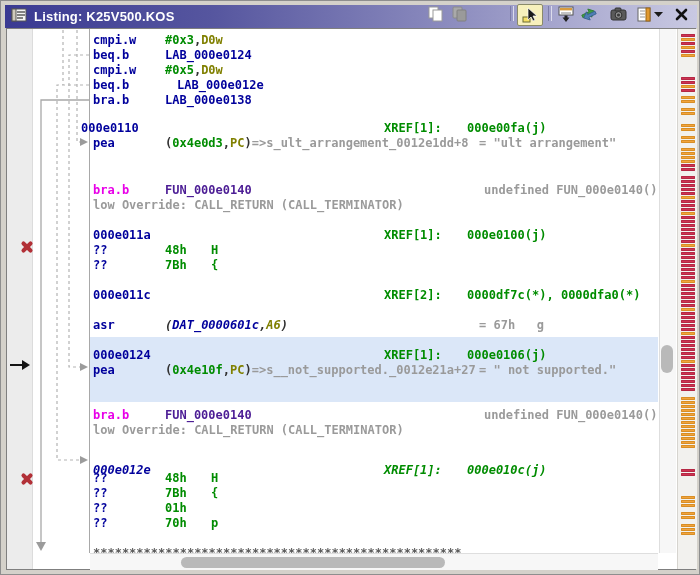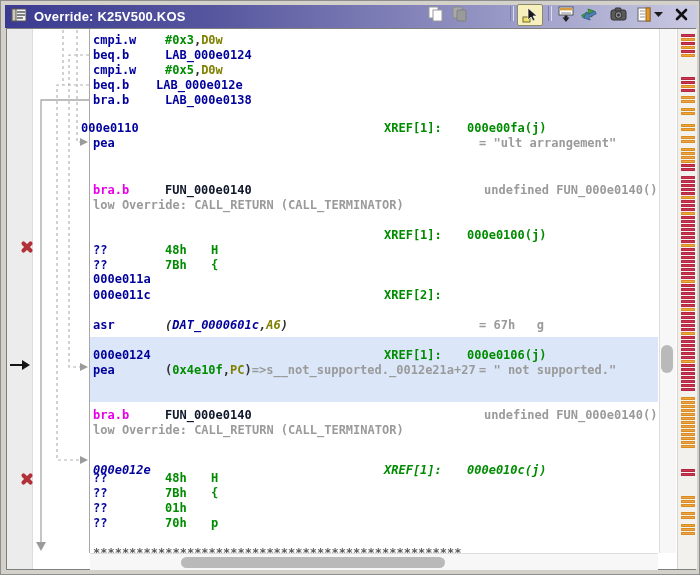--- a/index.html
+++ b/index.html
@@ -18,21 +18,21 @@
   .panel{position:absolute;left:5px;top:27px;width:690px;height:542px;background:#ffffff;border:1px solid #7f7f7f;box-sizing:border-box;}
   .marginstrip{position:absolute;left:6px;top:28px;width:26px;height:540px;background:#ececec;border-right:1px solid #dcdcdc;box-sizing:border-box;}
   .flowarea{position:absolute;left:32px;top:28px;width:56px;height:540px;background:#ffffff;}
   .vsep{position:absolute;left:88px;top:28px;width:1px;height:524px;background:#a8a8a8;}
   .hl{position:absolute;left:89px;top:336px;width:568px;height:65px;background:#dbe7f8;}
   
   #code{position:absolute;left:0;top:0;width:700px;height:575px;pointer-events:none;}
   .line{position:absolute;left:0;width:700px;height:15px;}
   .seg{position:absolute;top:0;white-space:pre;font-family:"DejaVu Sans Mono","Liberation Mono",monospace;
        font-size:12px;font-weight:bold;line-height:15px;}
-  .n{color:#00009c}.f{color:#0f172a}.p{color:#e800e8}.g{color:#008c00}
+  .n{color:#00009c}.f{color:#4c1d95}.p{color:#e800e8}.g{color:#008c00}
   .o{color:#808000}.gy{color:#9a9a9a;font-weight:bold}.dk{color:#303030}.pl{color:#5a5a5a}
   
   .vsb{position:absolute;left:658px;top:28px;width:17px;height:524px;background:#f7f7f7;border-left:1px solid #dedede;box-sizing:border-box;}
   .vthumb{position:absolute;left:660px;top:344px;width:12px;height:28px;background:#b9b9b9;border-radius:6px;}
   .hsb{position:absolute;left:89px;top:552px;width:568px;height:17px;background:#f7f7f7;border-top:1px solid #dedede;box-sizing:border-box;}
   .hthumb{position:absolute;left:180px;top:556px;width:264px;height:11px;background:#b9b9b9;border-radius:6px;}
   
   .ovbar{position:absolute;left:676px;top:28px;width:20px;height:540px;background:#f2f1ee;border-left:1px solid #d6d4cf;box-sizing:border-box;}
   .stripe{position:absolute;left:3px;width:14px;height:3px;border-radius:1px;}
   .sr{background:#ce3352;box-shadow:inset 0 0 0 1px #b52844;}
@@ -53,21 +53,21 @@
   <div class="titlebar">
     <span class="tb-ico">
       <svg width="16" height="14" viewBox="0 0 16 14">
         <rect x="1" y="1" width="14" height="12" fill="#f4f4f4" stroke="#555"></rect>
         <rect x="1" y="1" width="4" height="12" fill="#cfcabc" stroke="#555"></rect>
         <line x1="6" y1="4" x2="14" y2="4" stroke="#444" stroke-width="1.3"></line>
         <line x1="6" y1="7" x2="14" y2="7" stroke="#444" stroke-width="1.3"></line>
         <line x1="6" y1="10" x2="12" y2="10" stroke="#444" stroke-width="1.3"></line>
       </svg>
     </span>
-    <span class="titletext">Override: K25V500.KOS</span>
+    <span class="titletext">Listing: K25V500.KOS</span>
   </div>
 
   <div class="tbtn" style="left:423px">
     <svg width="18" height="17" viewBox="0 0 18 17">
       <rect x="2" y="1" width="9" height="11" fill="#ffffff" stroke="#9a9a9a"></rect>
       <rect x="6" y="4" width="9" height="11" fill="#ffffff" stroke="#9a9a9a"></rect>
     </svg>
   </div>
   <div class="tbtn" style="left:447px">
     <svg width="18" height="17" viewBox="0 0 18 17">
@@ -158,61 +158,63 @@
       <div class="line" style="top: 47px;">
         <span class="seg" style="left: 92px;"><span class="n">beq.b</span></span>
         <span class="seg" style="left: 164px;"><span class="n">LAB_000e0124</span></span>
       </div>
       <div class="line" style="top: 62px;">
         <span class="seg" style="left: 92px;"><span class="n">cmpi.w</span></span>
         <span class="seg" style="left: 164px;"><span class="g">#0x5</span><span class="dk">,</span><span class="o">D0w</span></span>
       </div>
       <div class="line" style="top: 77px;">
         <span class="seg" style="left: 92px;"><span class="n">beq.b</span></span>
-        <span class="seg" style="left: 155px; text-align: center;"><span class="n">LAB_000e012e</span></span>
+        <span class="seg" style="left: 176px; text-align: center;"><span class="n">LAB_000e012e</span></span>
       </div>
       <div class="line" style="top: 92px;">
         <span class="seg" style="left: 92px;"><span class="n">bra.b</span></span>
         <span class="seg" style="left: 164px;"><span class="n">LAB_000e0138</span></span>
       </div>
       <div class="line" style="top: 120px;">
         <span class="seg" style="left: 80px;"><span class="n">000e0110</span></span>
         <span class="seg" style="left: 383px;"><span class="g">XREF[1]:</span></span>
         <span class="seg" style="left: 466px;"><span class="g">000e00fa(j)</span></span>
       </div>
       <div class="line" style="top: 135px;">
         <span class="seg" style="left: 92px;"><span class="n">pea</span></span>
+        <span class="seg" style="left: 164px;"><span class="dk">(</span><span class="g">0x4e0d3</span><span class="dk">,</span><span class="o">PC</span><span class="dk">)</span><span class="gy">=&gt;s_ult_arrangement_0012e1dd+8</span></span>
         <span class="seg" style="left: 478px;"><span class="gy">= "ult arrangement"</span></span>
       </div>
       <div class="line" style="top: 182px;">
         <span class="seg" style="left: 92px;"><span class="p">bra.b</span></span>
         <span class="seg" style="left: 164px;"><span class="f">FUN_000e0140</span></span>
         <span class="seg" style="left: 483px;"><span class="gy">undefined FUN_000e0140()</span></span>
       </div>
       <div class="line" style="top: 197px;">
         <span class="seg" style="left: 92px;"><span class="gy">low Override: CALL_RETURN (CALL_TERMINATOR)</span></span>
       </div>
       <div class="line" style="top: 227px;">
-        <span class="seg" style="left: 92px; margin-top: 44px;"><span class="n">000e011a</span></span>
+        <span class="seg" style="left: 92px;"><span class="n">000e011a</span></span>
         <span class="seg" style="left: 383px;"><span class="g">XREF[1]:</span></span>
         <span class="seg" style="left: 466px;"><span class="g">000e0100(j)</span></span>
       </div>
       <div class="line" style="top: 242px;">
         <span class="seg" style="left: 92px;"><span class="n">??</span></span>
         <span class="seg" style="left: 164px;"><span class="g">48h</span></span>
         <span class="seg" style="left: 210px;"><span class="g">H</span></span>
       </div>
       <div class="line" style="top: 257px;">
         <span class="seg" style="left: 92px;"><span class="n">??</span></span>
         <span class="seg" style="left: 164px;"><span class="g">7Bh</span></span>
         <span class="seg" style="left: 210px;"><span class="g">{</span></span>
       </div>
       <div class="line" style="top: 287px;">
         <span class="seg" style="left: 92px;"><span class="n">000e011c</span></span>
         <span class="seg" style="left: 383px;"><span class="g">XREF[2]:</span></span>
+        <span class="seg" style="left: 466px;"><span class="g">0000df7c(*), 0000dfa0(*)</span></span>
       </div>
       <div class="line" style="top: 317px;">
         <span class="seg" style="left: 92px;"><span class="n">asr</span></span>
         <span class="seg" style="left: 164px; font-style: italic;"><span class="dk">(</span><span class="n">DAT_0000601c</span><span class="dk">,</span><span class="o">A6</span><span class="dk">)</span></span>
         <span class="seg" style="left: 478px;"><span class="gy">= 67h   g</span></span>
       </div>
       <div class="line" style="top: 347px; text-align: right;">
         <span class="seg" style="left: 92px;"><span class="n">000e0124</span></span>
         <span class="seg" style="left: 383px;"><span class="g">XREF[1]:</span></span>
         <span class="seg" style="left: 466px;"><span class="g">000e0106(j)</span></span>

